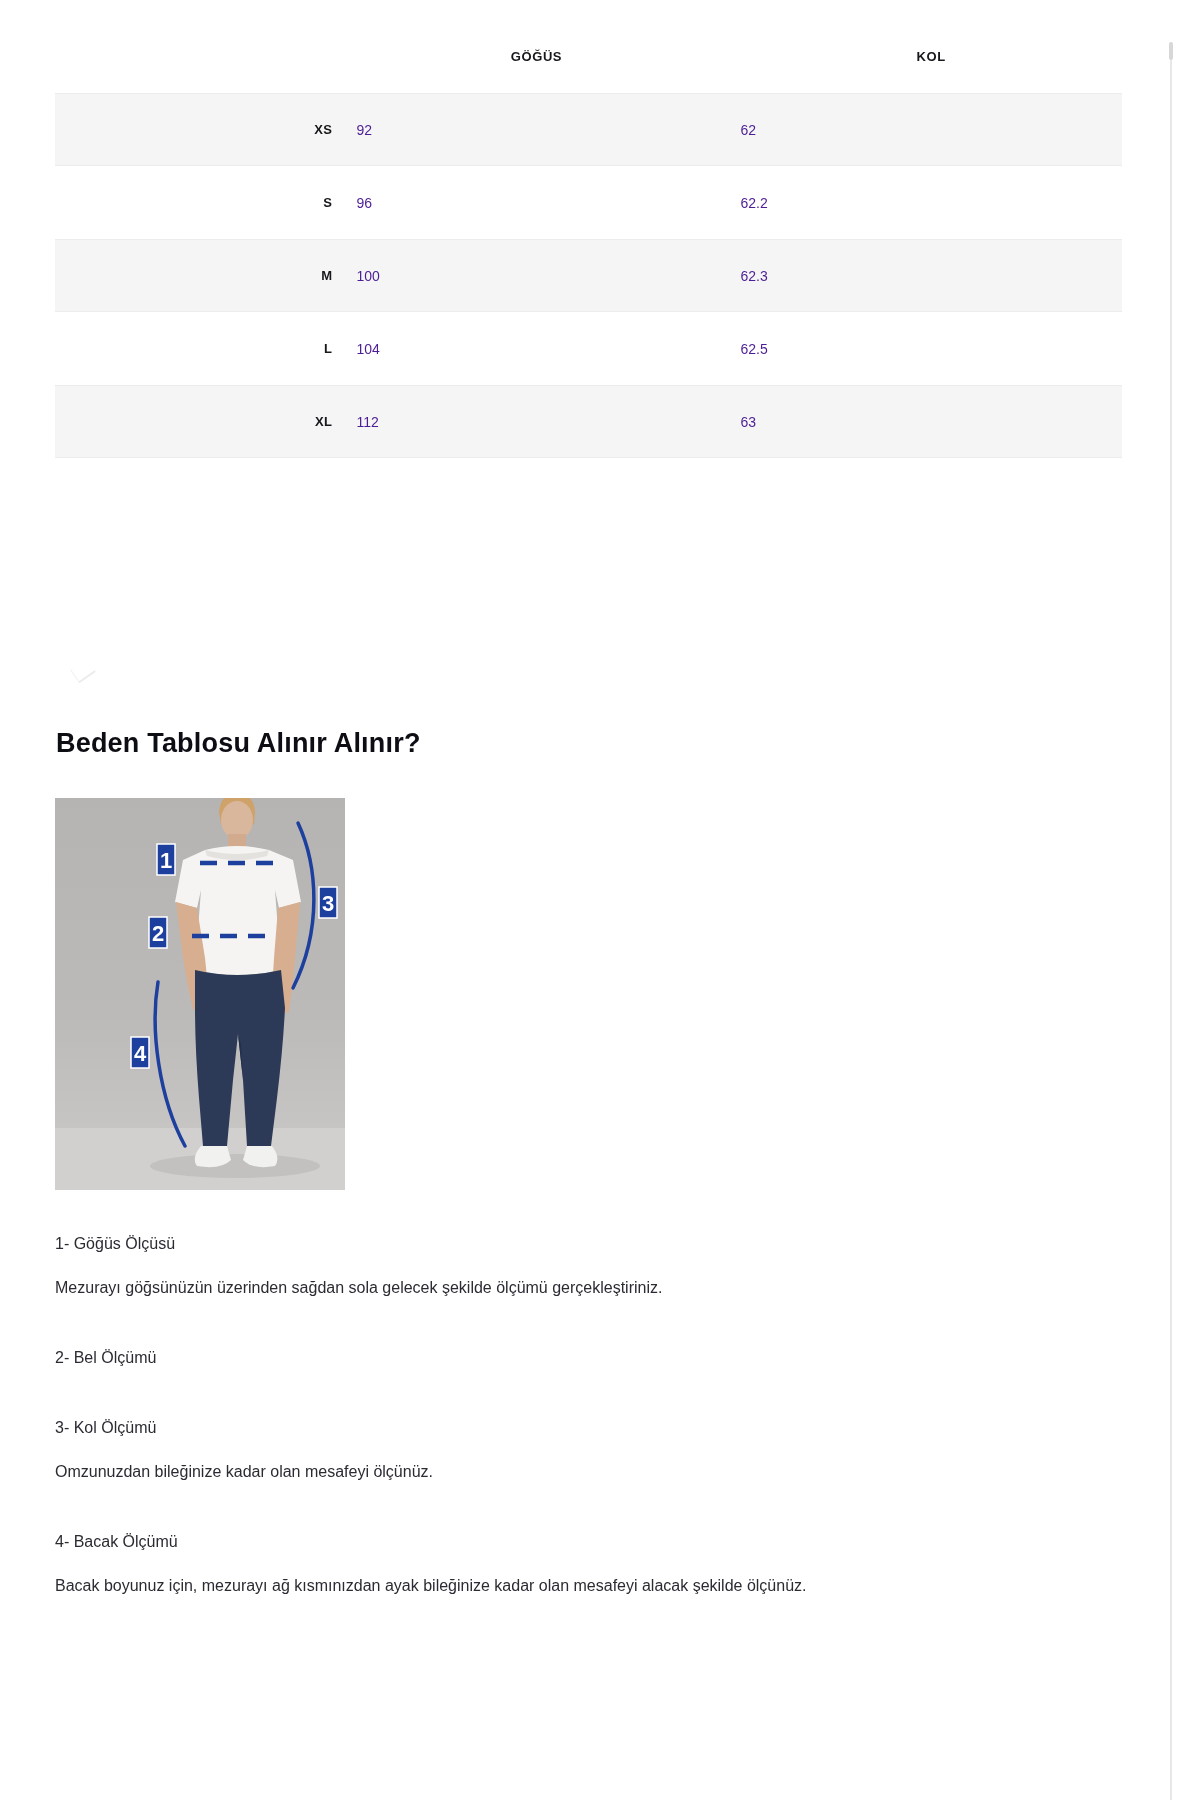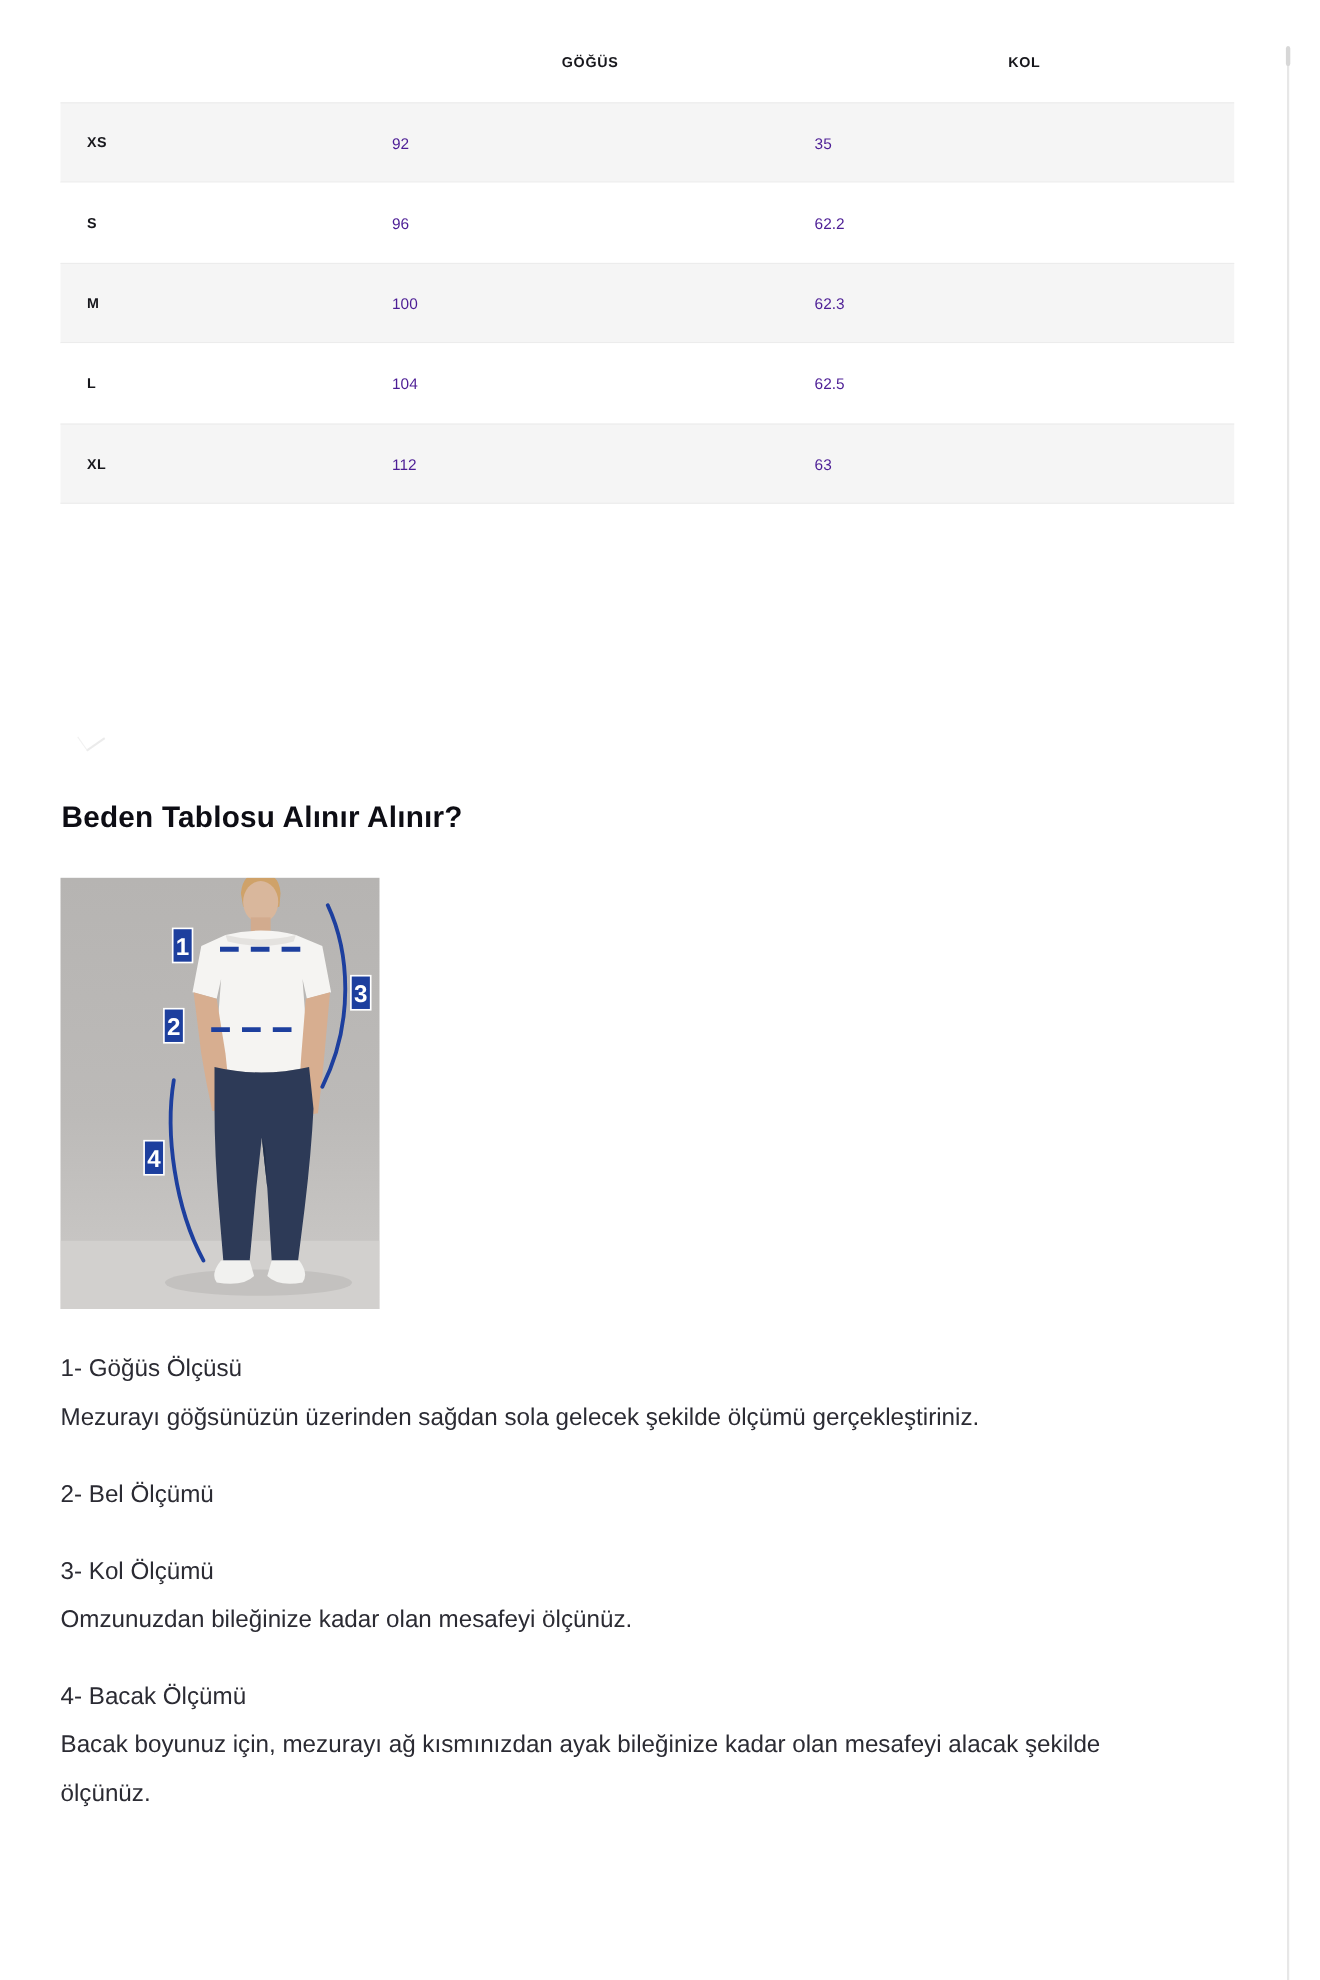--- a/index.html
+++ b/index.html
@@ -37,20 +37,21 @@
   .td {
     font-size: 14px;
     color: #4c1d95;
     padding-left: 24px;
   }
   .td.size-label {
     font-size: 13px;
     font-weight: bold;
     color: #17171c;
     letter-spacing: 0.4px;
+    text-align: right;
   }
   .tr.striped { background: #f5f5f5; border-top: 1px solid #ececec; border-bottom: 1px solid #ececec; }
   .tr.plain { background: #ffffff; }
 
   
   .smudge {
     position: absolute;
     left: 73px; top: 663px;
     width: 20px; height: 16px;
     border-bottom: 2px solid #dcdcdc;
@@ -80,21 +81,21 @@
   .photo svg { display: block; }
 
   
   .guide-text {
     position: absolute;
     left: 55px; top: 1222px;
     width: 960px;
   }
   .guide-section { margin-bottom: 26px; }
   .section-title, .section-body {
-    font-size: 22px;
+    font-size: 16px;
     line-height: 44px;
     color: #2b2b33;
     font-weight: 400;
   }
   .section-body { max-width: 950px; }
 
   
   .scroll-track {
     position: absolute;
     right: 28px; top: 42px;
@@ -117,21 +118,21 @@
   <div class="size-table">
     <div class="tr thead">
       <div class="th"></div>
       <div class="th">GÖĞÜS</div>
       <div class="th">KOL</div>
     </div>
 
     <div class="tr striped">
       <div class="td size-label">XS</div>
       <div class="td">92</div>
-      <div class="td">35</div>
+      <div class="td">62</div>
     </div>
     <div class="tr plain">
       <div class="td size-label">S</div>
       <div class="td">96</div>
       <div class="td">62.2</div>
     </div>
     <div class="tr striped">
       <div class="td size-label">M</div>
       <div class="td">100</div>
       <div class="td">62.3</div>

